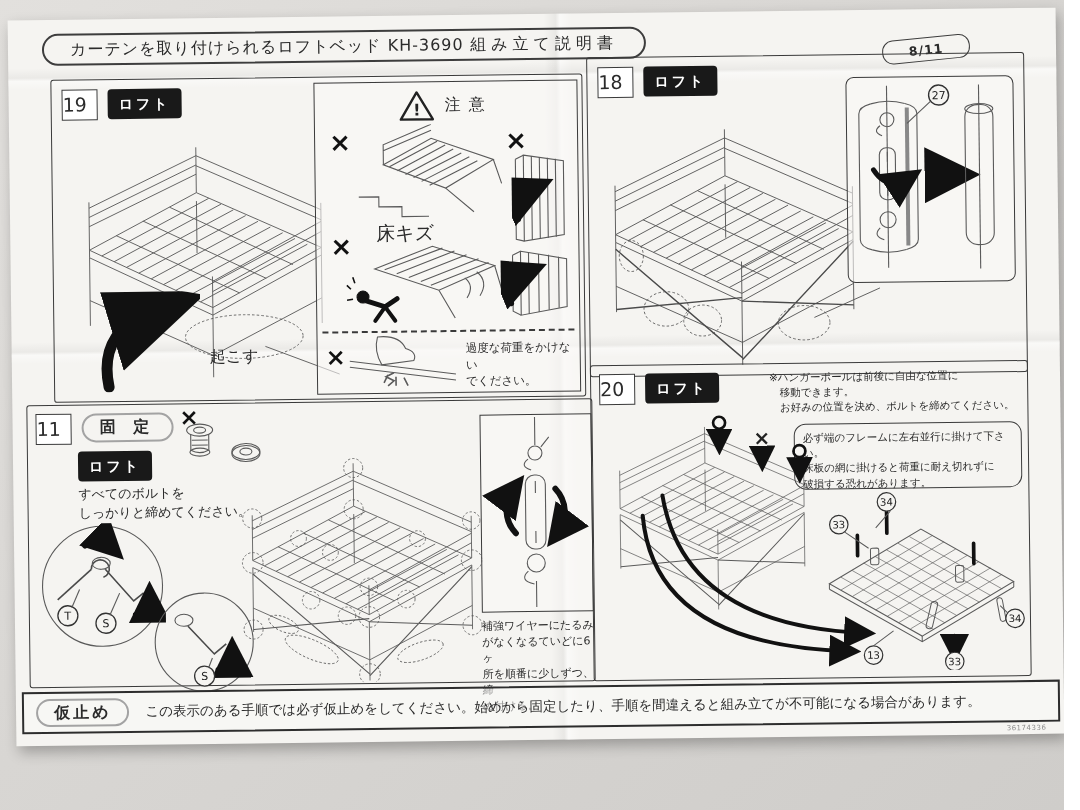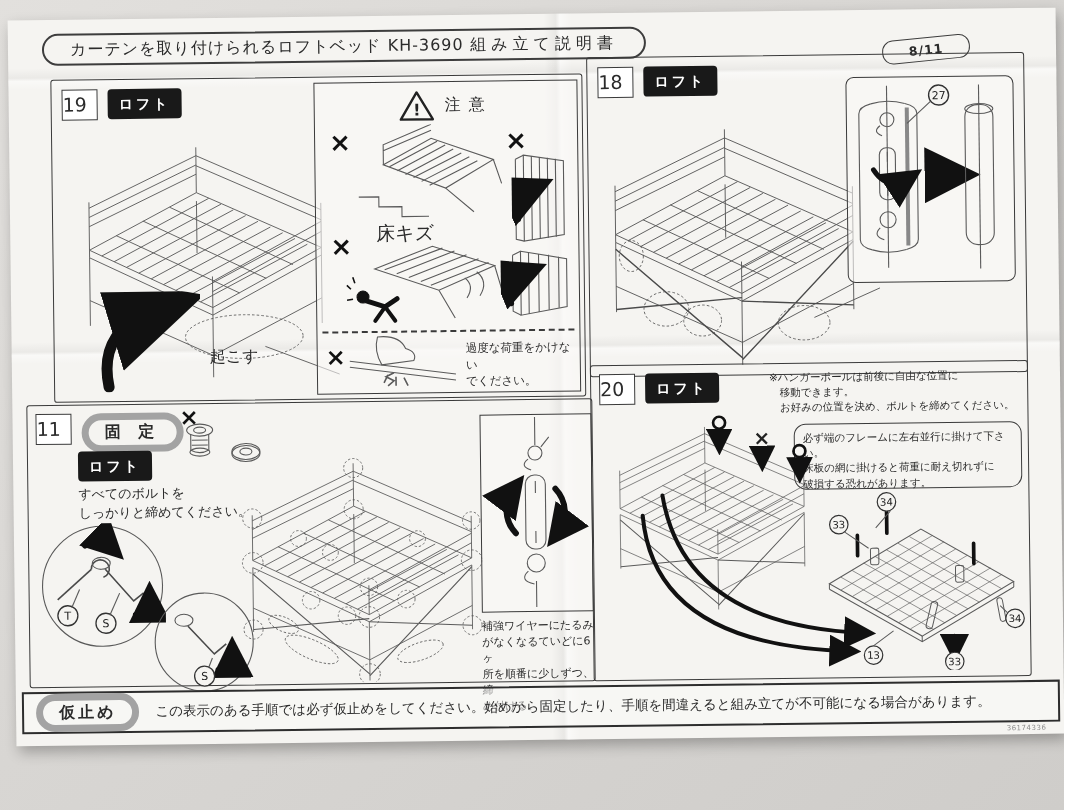--- a/index.html
+++ b/index.html
@@ -20,21 +20,21 @@
     font-size:16px;letter-spacing:1px;}
   .pagebox{position:absolute;left:874px;top:28px;width:86px;height:22px;
     border:1.5px solid #3d3d3d;border-radius:11px;display:flex;align-items:center;
     justify-content:center;font-size:12.5px;font-weight:bold;transform:rotate(-5deg);letter-spacing:1px;}
   .panel{position:absolute;border:1.6px solid #3a3a3a;border-radius:3px;box-sizing:border-box;}
   .stephead{position:absolute;display:flex;align-items:flex-start;gap:10px;}
   .stepnum{border:1.6px solid #3a3a3a;background:#fff;min-width:34px;height:29px;
     line-height:29px;text-align:left;font-size:19px;}
   .badge{background:#191919;color:#fff;font-weight:bold;font-size:14px;
     padding:8px 11px;border-radius:4px;letter-spacing:3px;line-height:1;}
-  .ovaltag{border:7px solid #a3a3a3;border-radius:999px;padding:2px 16px;
+  .ovaltag{border:2px solid #a3a3a3;border-radius:999px;padding:2px 16px;
     font-size:16px;font-weight:bold;letter-spacing:6px;line-height:1.3;white-space:nowrap;}
   .jp{white-space:pre-line;line-height:1.45;}
   .cross{font-weight:bold;color:#111;line-height:1;}
   .subbox{position:absolute;border:1.6px solid #3a3a3a;box-sizing:border-box;background:rgba(250,249,247,0.6);}
   .dashline{position:absolute;border-top:2.2px dashed #3a3a3a;}
   .footerbar{position:absolute;left:6px;top:672px;width:1038px;height:42px;
     border:2px solid #2d2d2d;display:flex;align-items:center;gap:16px;
     padding:0 12px;box-sizing:border-box;background:rgba(250,249,247,0.5);}
   .tinycode{position:absolute;right:18px;top:716px;font-size:7px;color:#8d8d8d;letter-spacing:0.5px;}
   svg{display:block;}

